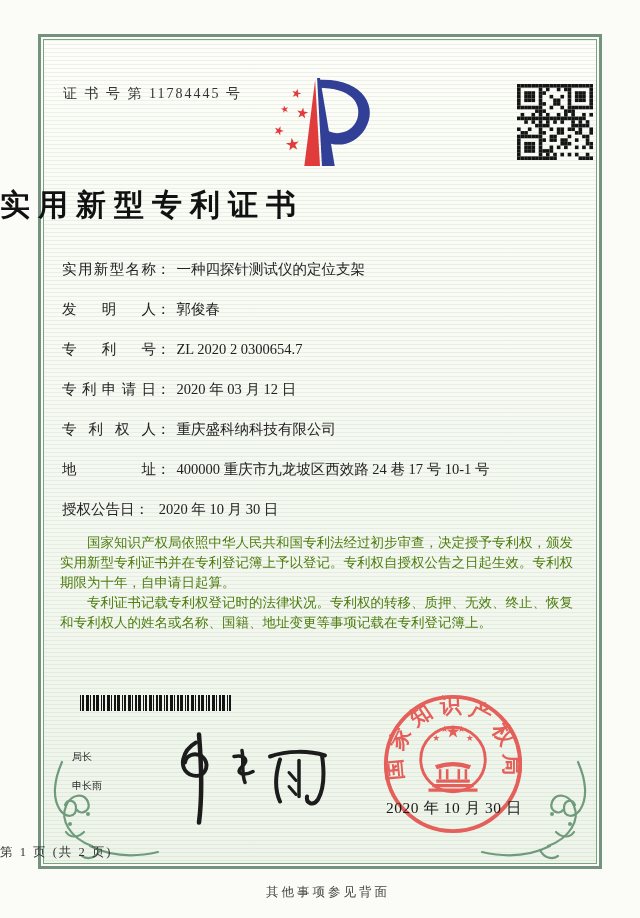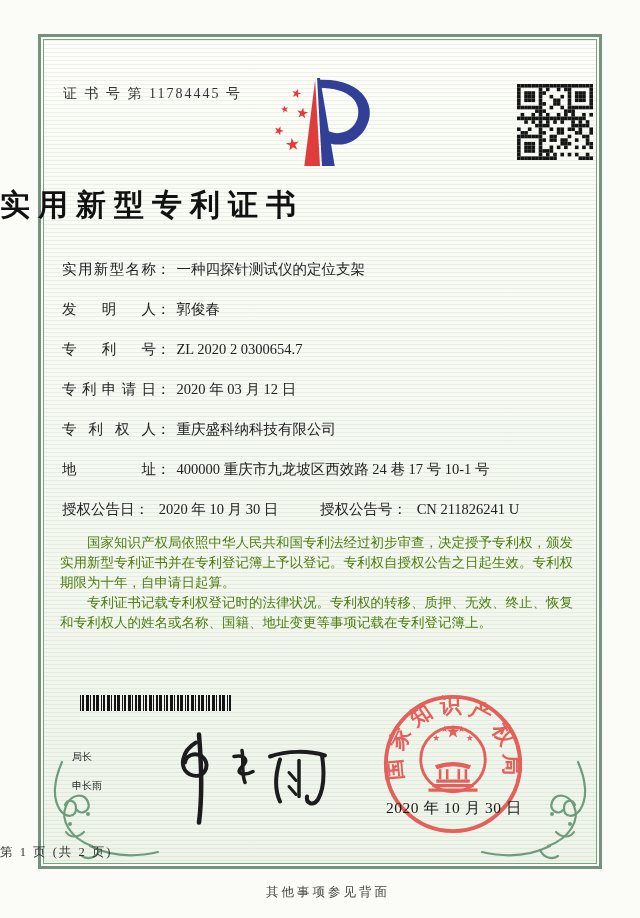--- a/index.html
+++ b/index.html
@@ -358,24 +358,20 @@
       <span class="field-label">专利权人</span><span class="field-colon">：</span><span class="field-value">重庆盛科纳科技有限公司</span>
     </div>
     <div class="field-row">
       <span class="field-label">地址</span><span class="field-colon">：</span><span class="field-value">400000 重庆市九龙坡区西效路 24 巷 17 号 10-1 号</span>
     </div>
   </div>
 
   <div class="grant-row">
     <span>授权公告日</span><span>：</span>
     <span class="field-value">2020 年 10 月 30 日</span>
-    <span class="grant-no">
-      <span>授权公告号</span><span>：</span>
-      <span class="field-value">CN 211826241 U</span>
-    </span>
   </div>
 
   <div class="body-text">
     <p>国家知识产权局依照中华人民共和国专利法经过初步审查，决定授予专利权，颁发实用新型专利证书并在专利登记簿上予以登记。专利权自授权公告之日起生效。专利权期限为十年，自申请日起算。</p>
     <p>专利证书记载专利权登记时的法律状况。专利权的转移、质押、无效、终止、恢复和专利权人的姓名或名称、国籍、地址变更等事项记载在专利登记簿上。</p>
   </div>
 
   <div class="barcode"><svg width="156" height="16">
         <rect x="0" y="0" width="1" height="16" fill="#141414"></rect>
         <rect x="2" y="0" width="2" height="16" fill="#141414"></rect>

